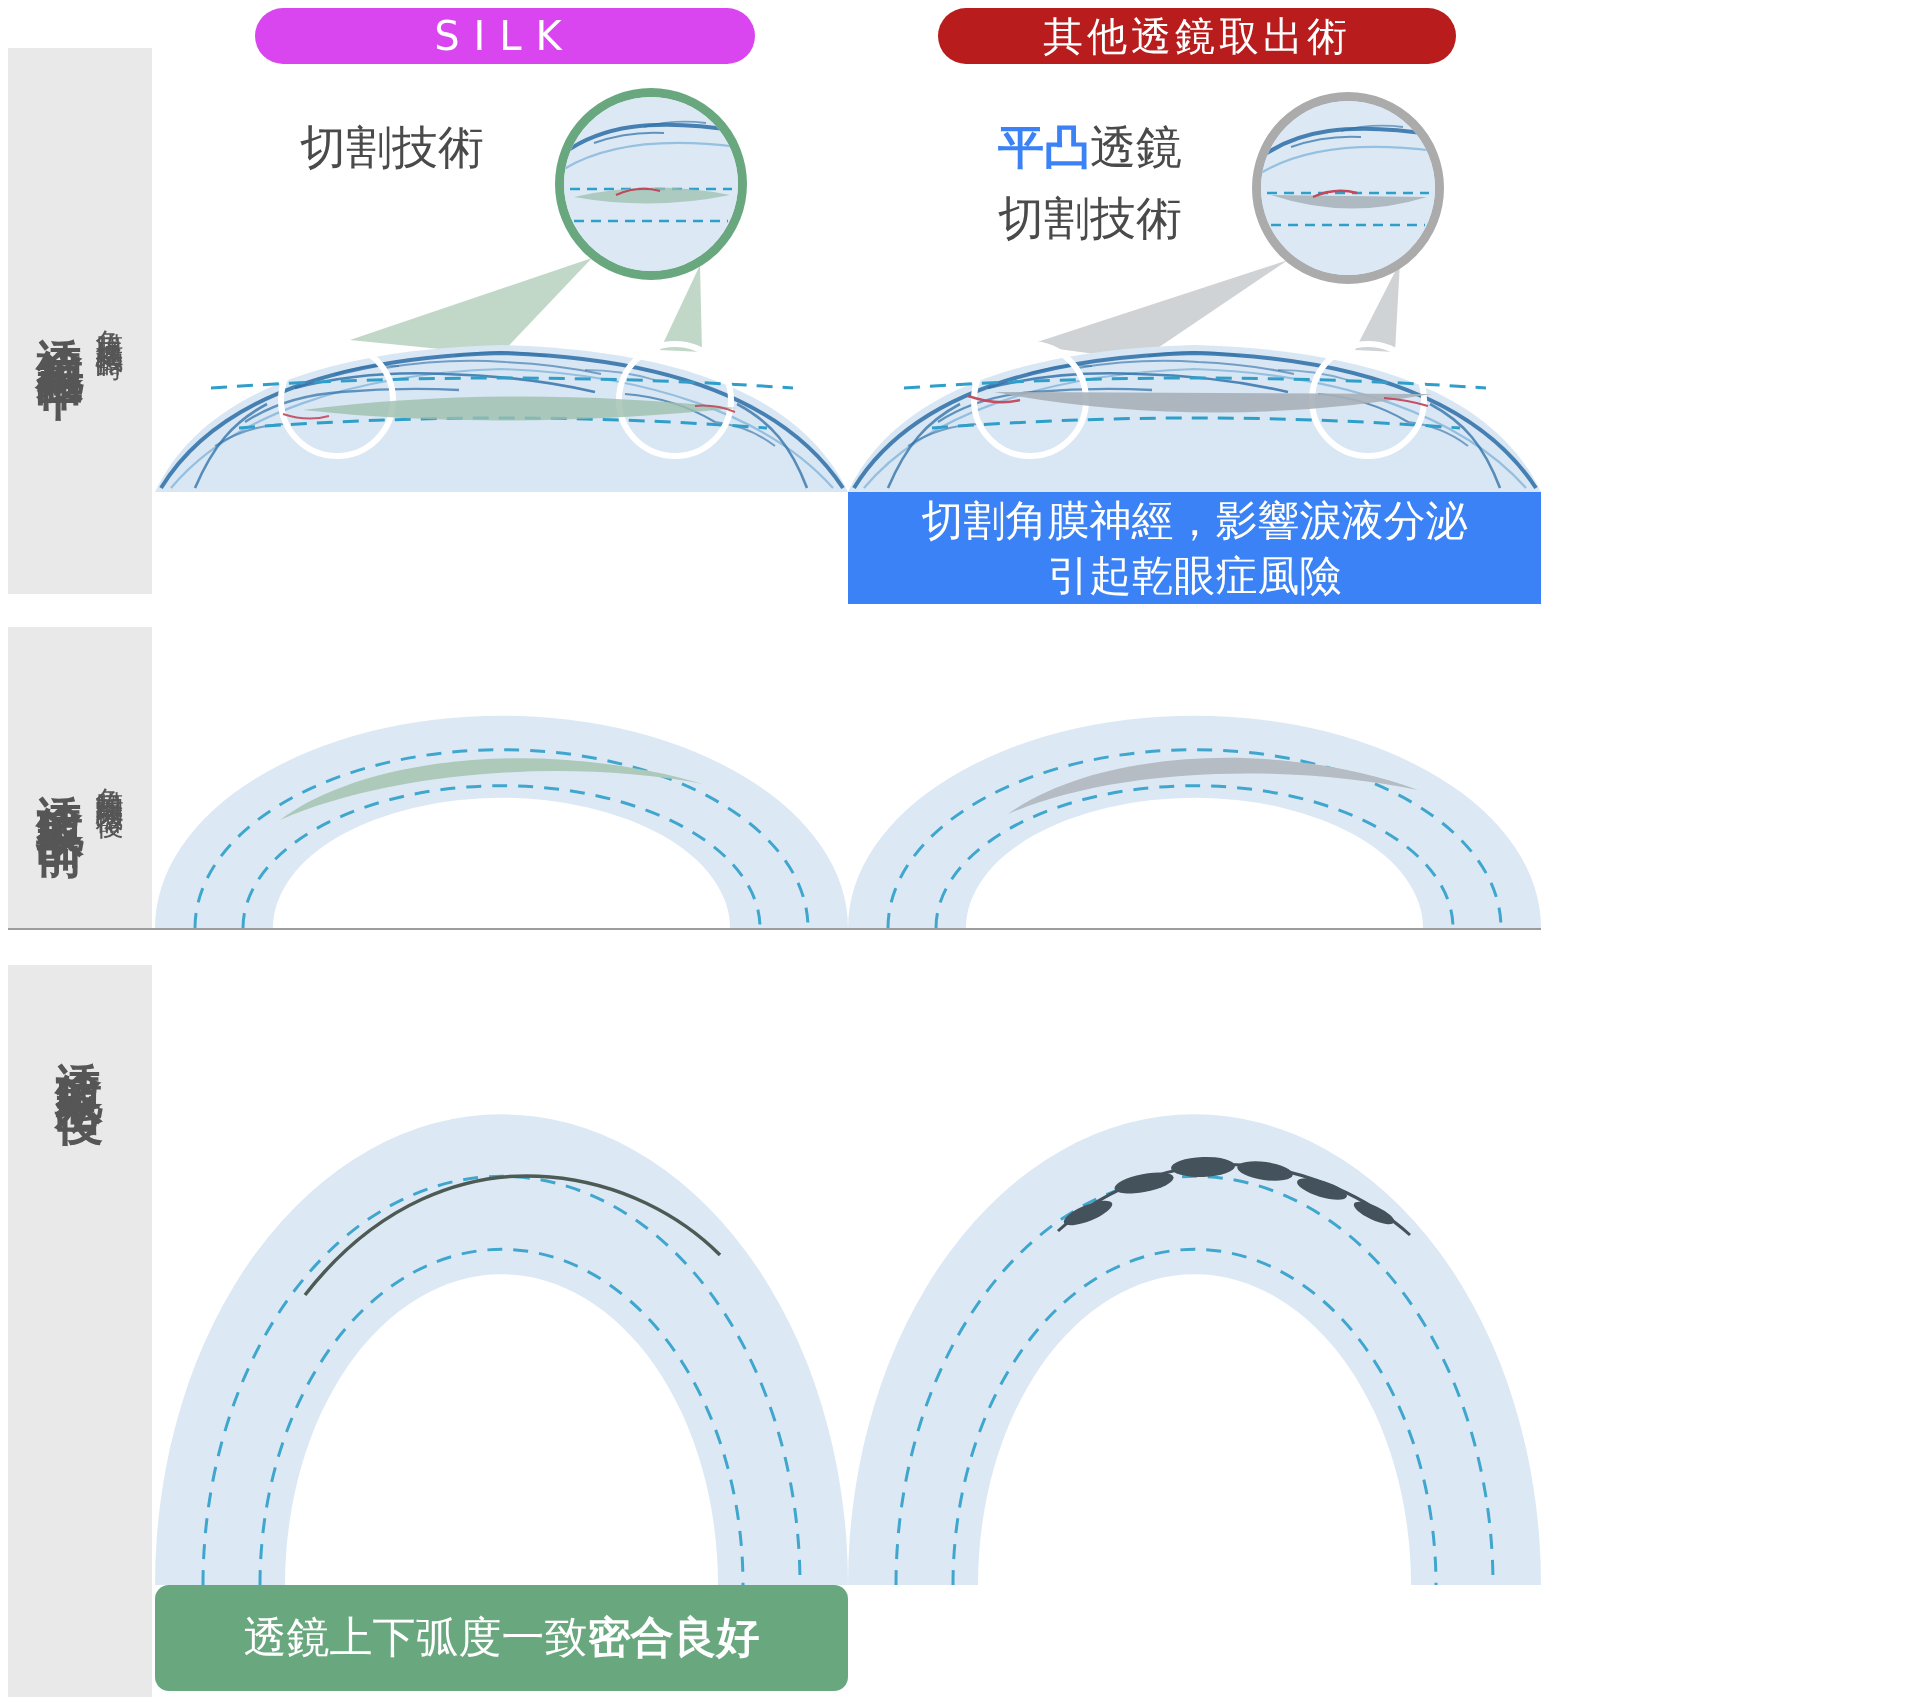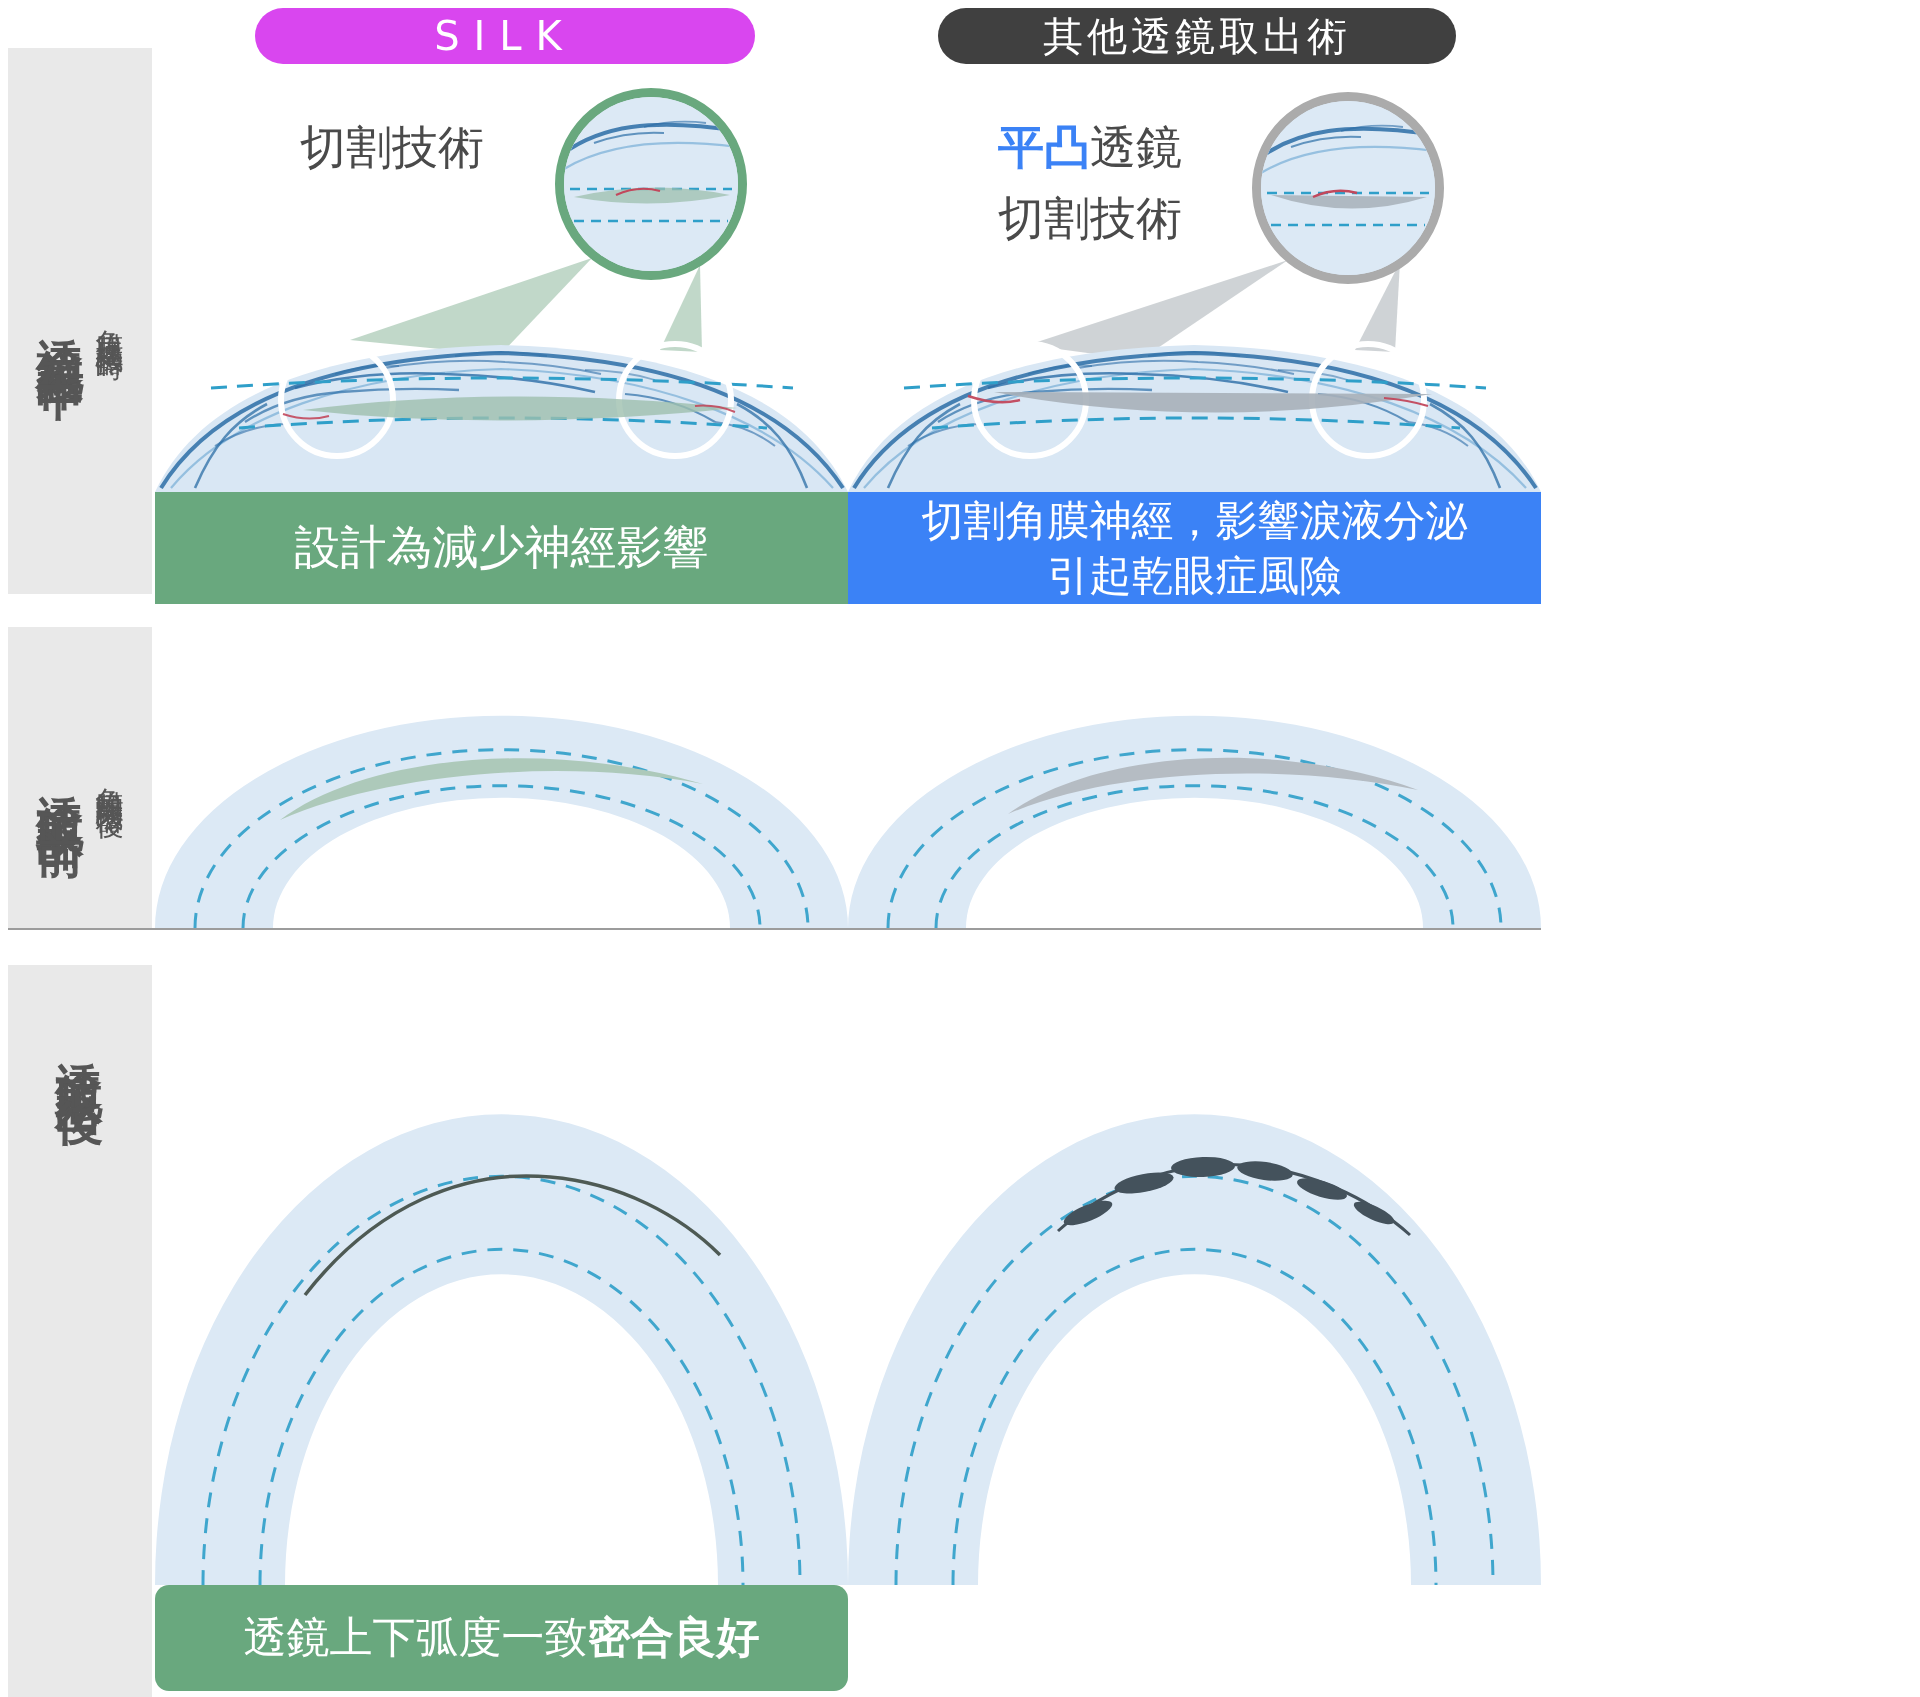--- a/index.html
+++ b/index.html
@@ -7,21 +7,21 @@
     position:relative; width:1920px; height:1697px; overflow:hidden;
     background:#ffffff; font-family:"DejaVu Sans", sans-serif; color:#4d4d4d;
   }
   
   .pill {
     position:absolute; top:8px; height:56px; border-radius:28px;
     display:flex; align-items:center; justify-content:center;
     color:#ffffff; font-size:40px;
   }
   .pill.green { left:255px; width:500px; background:#d946ef; letter-spacing:14px; }
-  .pill.gray  { left:938px; width:518px; background:#404040; letter-spacing:4px; }
+  .pill.gray  { left:938px; width:518px; background:#b91c1c; letter-spacing:4px; }
 
   
   .side-box {
     position:absolute; left:8px; width:144px; background:#E9E9E9;
     display:flex; flex-direction:row; justify-content:center; align-items:center; gap:10px;
     box-sizing:border-box;
   }
   .side-box.top-aligned { align-items:flex-start; padding-top:58px; }
   .side-title {
     writing-mode:vertical-lr; text-orientation:upright;
@@ -188,23 +188,20 @@
   </div>
 
   <div class="tech" style="left:300px;top:112px">
     <div>切割技術</div>
   </div>
   <div class="tech" style="left:998px;top:112px">
     <div><span class="em-dark">平凸</span><span>透鏡</span></div>
     <div>切割技術</div>
   </div>
 
-  <div class="cap green cap1-silk" style="left:155px;top:492px;width:693px;height:112px">
-    <span>設計為減少神經影響</span>
-  </div>
   <div class="cap gray cap1-other" style="left:848px;top:492px;width:693px;height:112px">
     <span>切割角膜神經，影響淚液分泌</span>
     <span>引起乾眼症風險</span>
   </div>
 
   <svg class="abs" style="left:155px;top:702px" width="693" height="226" viewBox="0 0 693 226">
     <use href="#arch2-band"></use>
     <path d="M125,118 C210,54 390,36 548,82 C410,56 235,70 125,118 Z" fill="#ADC9BA"></path>
   </svg>
   <svg class="abs" style="left:848px;top:702px" width="693" height="226" viewBox="0 0 693 226">

